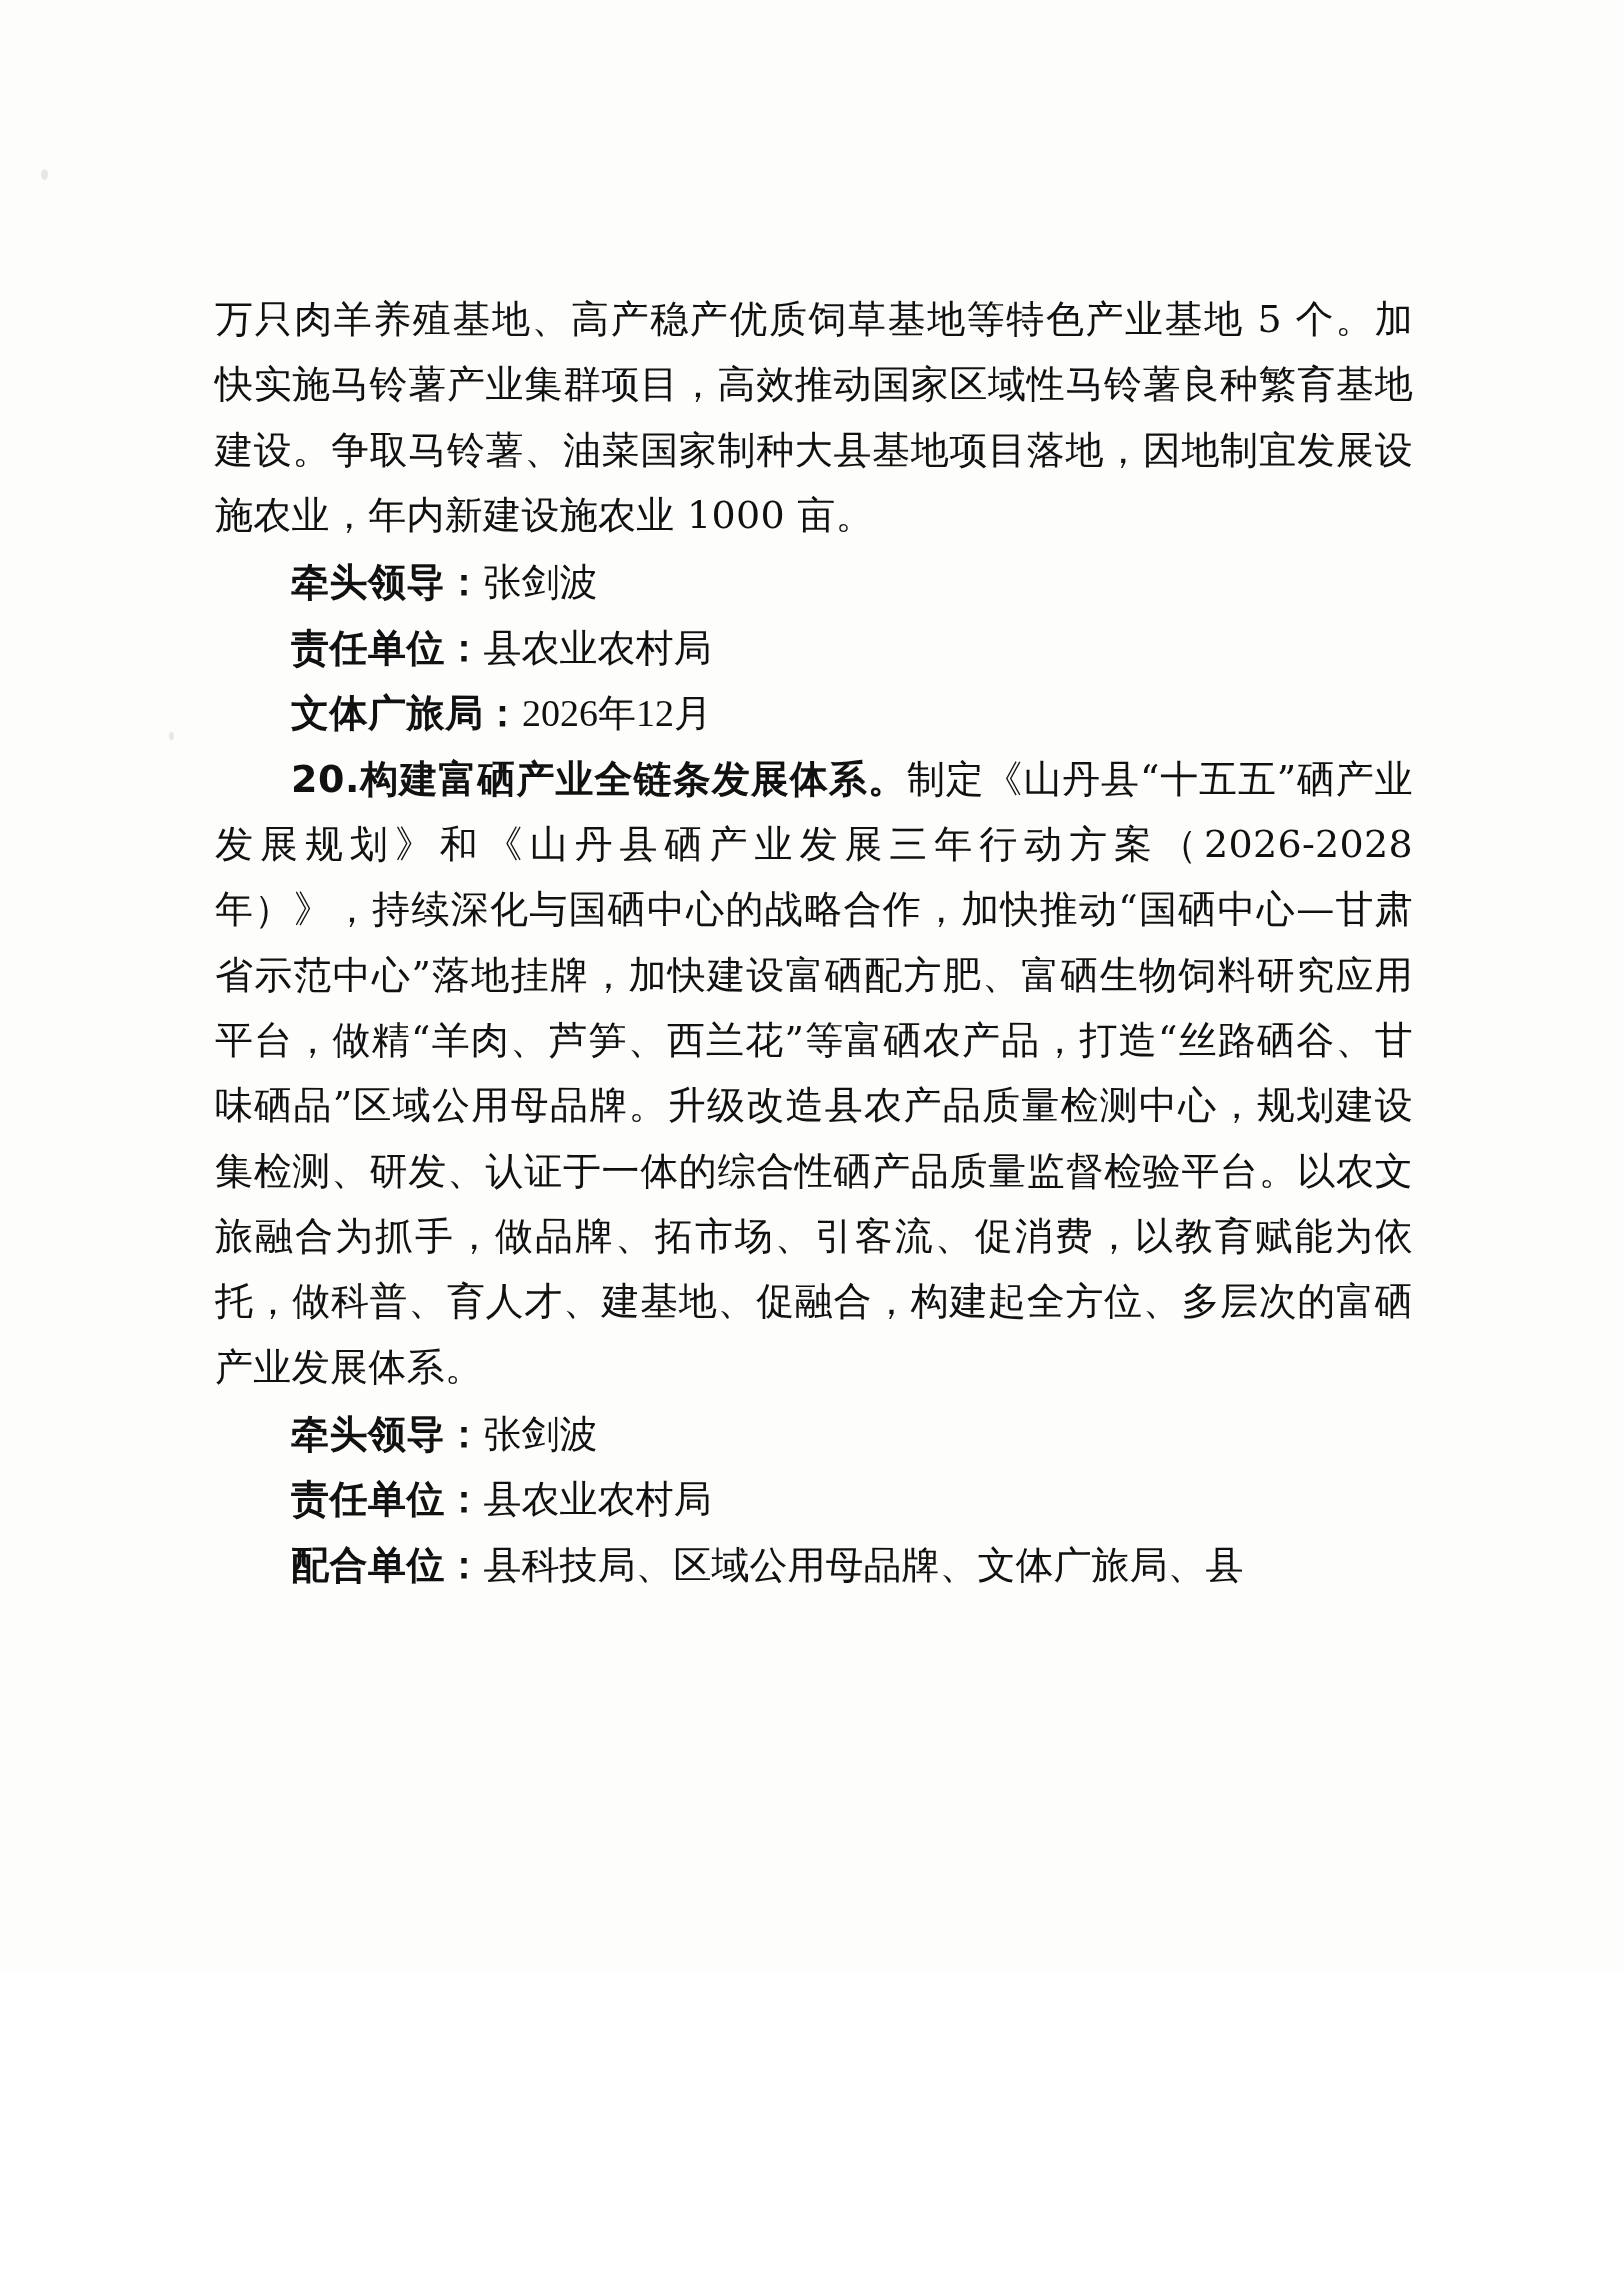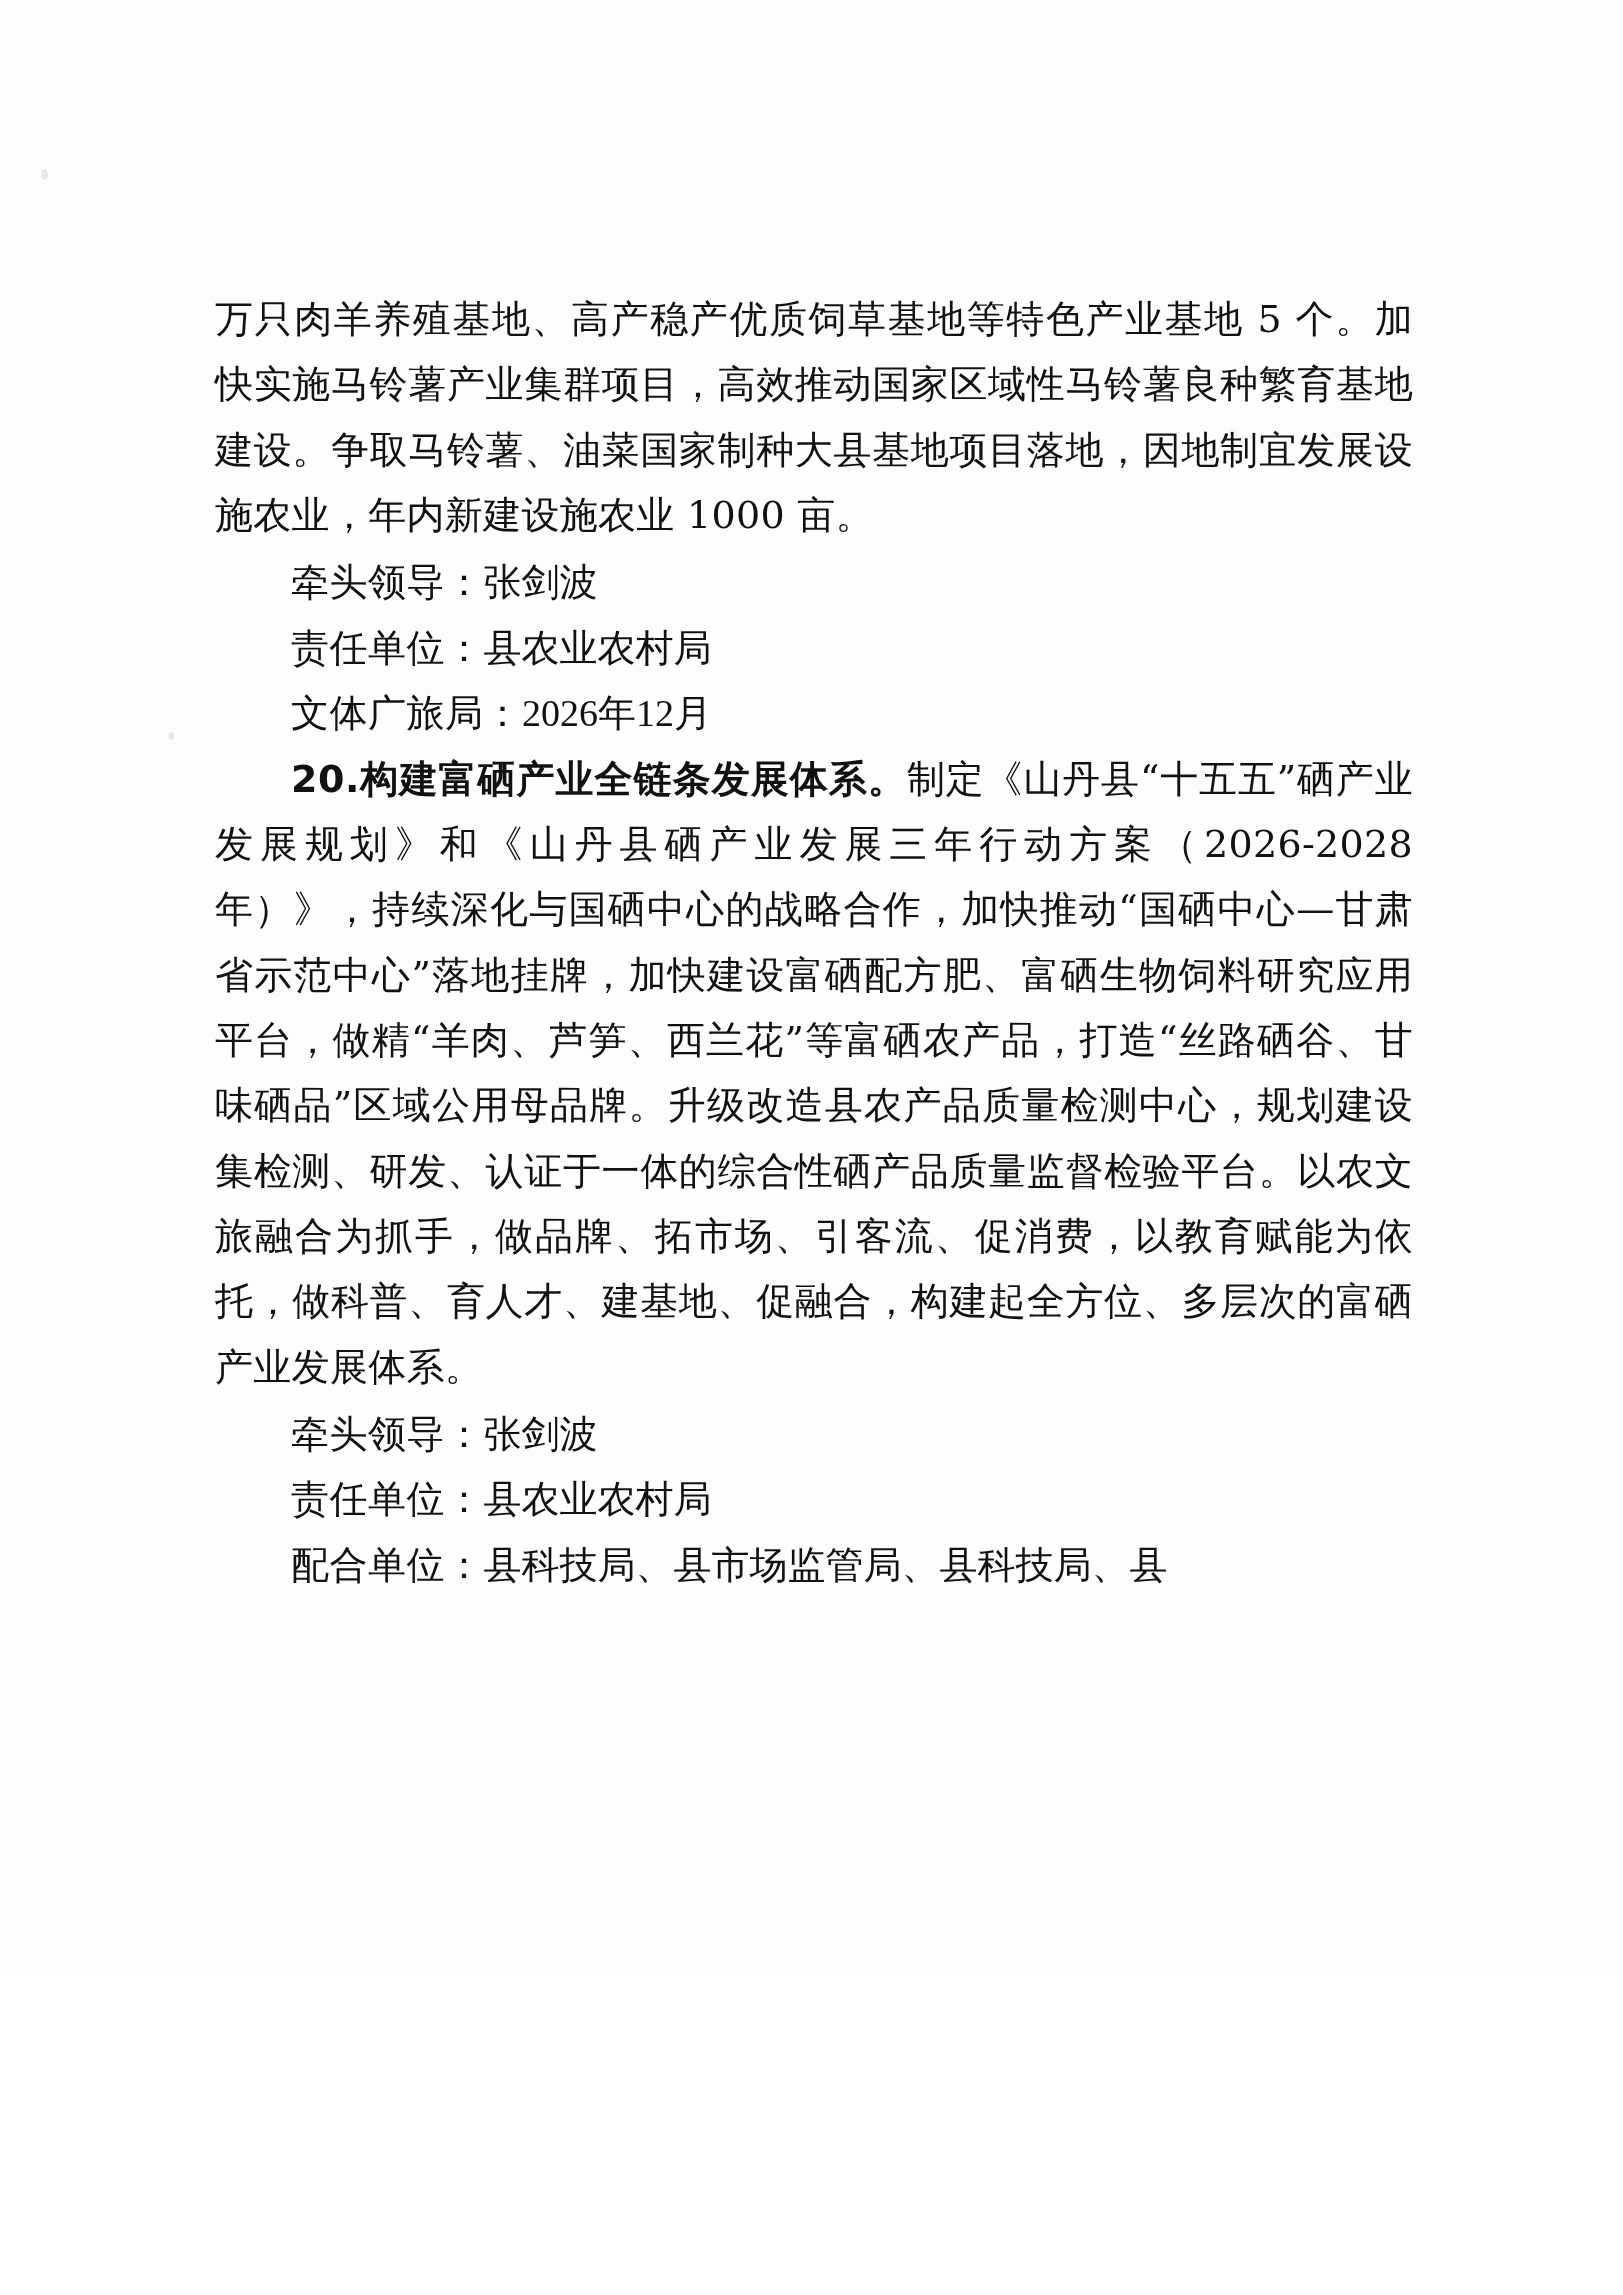--- a/index.html
+++ b/index.html
@@ -37,21 +37,21 @@
     text-indent: 76px;
   }
   .field {
     font-size: 38px;
     line-height: 1.72;
     margin: 0;
     text-indent: 76px;
     white-space: nowrap;
   }
   .field .label {
-    font-weight: 400;
+    font-weight: 700;
     font-family: "DejaVu Sans", "Liberation Sans", sans-serif;
     letter-spacing: 0.5px;
   }
   .field .value {
     font-family: Liberation Serif, serif;
   }
   .section-head {
     font-weight: 700;
     font-family: "DejaVu Sans", "Liberation Sans", sans-serif;
     letter-spacing: 0.5px;
@@ -102,20 +102,20 @@
       <span class="section-head">20.构建富硒产业全链条发展体系。</span><span>制定《山丹县“十五五”硒产业发展规划》和《山丹县硒产业发展三年行动方案（2026-2028 年）》，持续深化与国硒中心的战略合作，加快推动“国硒中心—甘肃省示范中心”落地挂牌，加快建设富硒配方肥、富硒生物饲料研究应用平台，做精“羊肉、芦笋、西兰花”等富硒农产品，打造“丝路硒谷、甘味硒品”区域公用母品牌。升级改造县农产品质量检测中心，规划建设集检测、研发、认证于一体的综合性硒产品质量监督检验平台。以农文旅融合为抓手，做品牌、拓市场、引客流、促消费，以教育赋能为依托，做科普、育人才、建基地、促融合，构建起全方位、多层次的富硒产业发展体系。</span>
     </p>
 
     <p class="field">
       <span class="label">牵头领导：</span><span class="value">张剑波</span>
     </p>
     <p class="field">
       <span class="label">责任单位：</span><span class="value">县农业农村局</span>
     </p>
     <p class="field">
-      <span class="label">配合单位：</span><span class="value">县科技局、县市场监管局、县科技局、县</span>
+      <span class="label">配合单位：</span><span class="value">县科技局、区域公用母品牌、文体广旅局、县</span>
     </p>
 
   </div>
 
 
 </div>
 
 
 </body></html>

